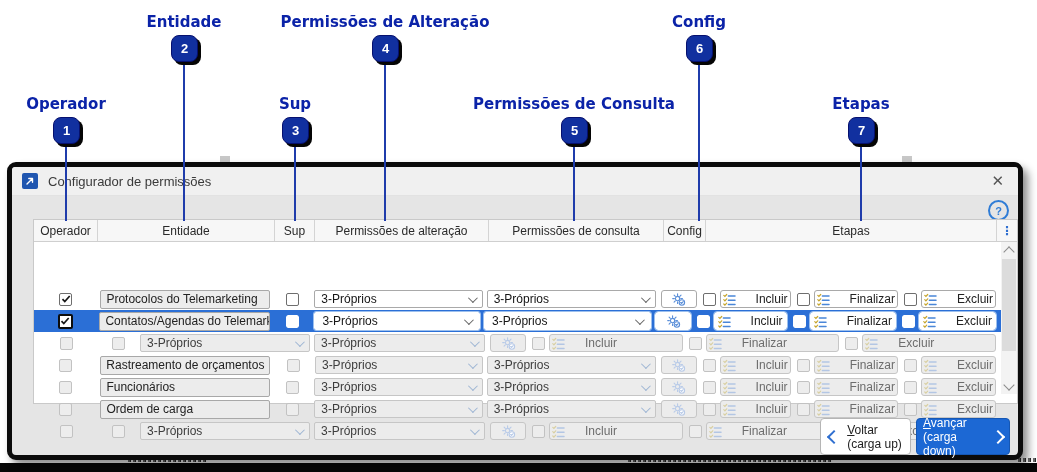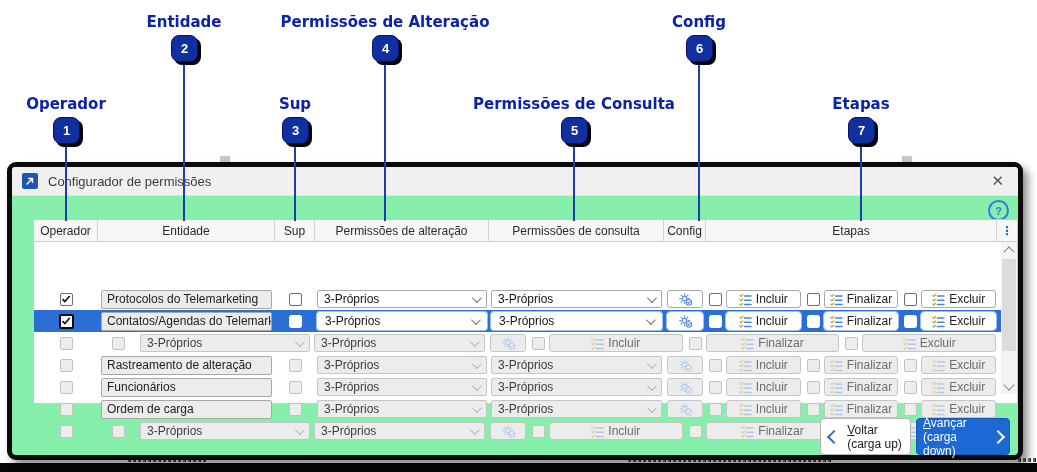--- a/index.html
+++ b/index.html
@@ -23,21 +23,21 @@
   .c7{left:848px;top:117px;}
 
   
   .notch{position:absolute;background:#c7c7c7;z-index:1;}
   .frag{position:absolute;height:4px;z-index:1;
       background:repeating-linear-gradient(90deg,#6b6b6b 0 2px,#2e2e2e 2px 3px,transparent 3px 5px);}
   .bottom-bar{position:absolute;left:0;top:463px;width:1037px;height:9px;background:#060606;z-index:1;}
 
   
   .frame{position:absolute;left:7px;top:162px;width:1006px;height:288px;z-index:3;
-      background:#86efac;border:5px solid #0b0b0b;border-radius:9px;
+      background:#e5e5e5;border:5px solid #0b0b0b;border-radius:9px;
       box-shadow:5px 6px 9px rgba(0,0,0,.45);}
   .titlebar{height:28px;background:#f0f0f0;border-bottom:1px solid #e2e2e2;
       display:flex;align-items:center;padding:0 10px;border-radius:3px 3px 0 0;}
   .app-icon{width:16px;height:16px;background:#2056b0;border-radius:2px;
       display:flex;align-items:center;justify-content:center;margin-right:10px;flex:0 0 auto;}
   .title-text{font-size:13px;color:#3a3a3a;flex:1 1 auto;}
   .close-x{font-size:15px;color:#555;padding:0 4px;cursor:default;}
   .help-circle{position:absolute;right:9px;top:33px;width:17px;height:17px;border:2px solid #2f7cd6;
       border-radius:50%;color:#2f7cd6;font-size:11px;font-weight:bold;
       display:flex;align-items:center;justify-content:center;}
@@ -78,21 +78,21 @@
       transform:rotate(45deg) translateY(-2px);}
   .trow.disabled .dd-chev{border-color:#9fb6d4;}
 
   .cfgbtn{width:36px;height:18px;background:#fff;border:1px solid #a9a9a9;border-radius:3px;
       display:flex;align-items:center;justify-content:center;color:#5b8fd9;padding:0;}
   .trow.disabled .cfgbtn{background:#ececec;border-color:#c6c6c6;color:#b9cbe8;}
   .trow.selected .cfgbtn{border:2px solid #fff;outline:1px solid #9dc0ee;}
 
   .etp-group{display:flex;align-items:center;gap:4px;flex:1 1 0;padding:0 3px;}
   .etpbtn{height:18px;flex:1 1 auto;background:#fff;border:1px solid #a9a9a9;border-radius:3px;
-      display:flex;align-items:center;justify-content:center;gap:4px;font-size:12px;color:#222;padding:0 2px;}
+      display:flex;align-items:center;justify-content:flex-start;gap:20px;font-size:12px;color:#222;padding:0 2px;}
   .etpbtn .ck{stroke:#c7a62e;} .etpbtn .ln{stroke:#4a86d8;}
   .trow.disabled .etpbtn{background:#ececec;border-color:#c6c6c6;color:#6d6d6d;}
   .trow.disabled .etpbtn .ck{stroke:#d9d0a4;} .trow.disabled .etpbtn .ln{stroke:#b3c6e4;}
   .trow.selected .etpbtn{border:2px solid #fff;outline:1px solid #9dc0ee;}
   .cell.col-etp{justify-content:flex-start;padding-right:18px;}
 
   
   .scrollbar{position:absolute;right:0;top:22px;width:16px;height:152px;background:#f3f3f3;}
   .sb-chev{position:absolute;left:4px;width:7px;height:7px;border-right:1.5px solid #8a8a8a;border-bottom:1.5px solid #8a8a8a;}
   .sb-up{top:6px;transform:rotate(-135deg);} .sb-down{bottom:5px;transform:rotate(45deg);}
@@ -418,21 +418,21 @@
                 <span>Excluir</span>
               </button>
             </span>
           </div>
         </div>
         <div class="trow disabled">
           <div class="cell col-op">
             <span class="checkbox"></span>
           </div>
           <div class="cell col-ent">
-            <div class="entfield">Rastreamento de alteração</div>
+            <div class="entfield">Rastreamento de orçamentos</div>
           </div>
           <div class="cell col-sup">
             <span class="checkbox"></span>
           </div>
           <div class="cell col-alt">
             <div class="dropdown">
               <span>3-Próprios</span>
               <span class="dd-chev"></span>
             </div>
           </div>

